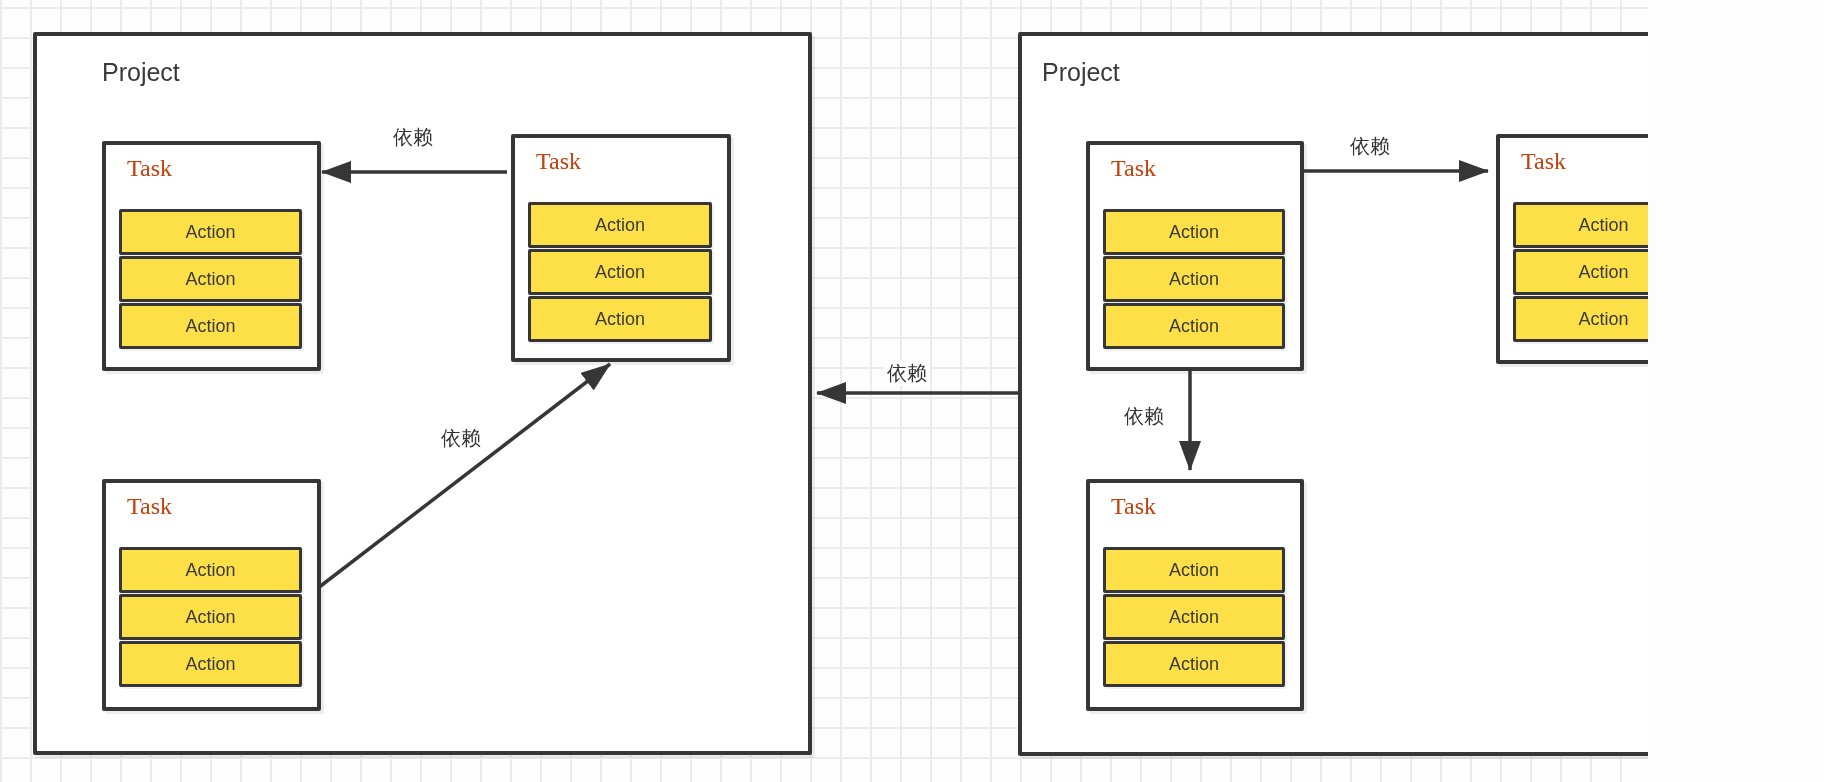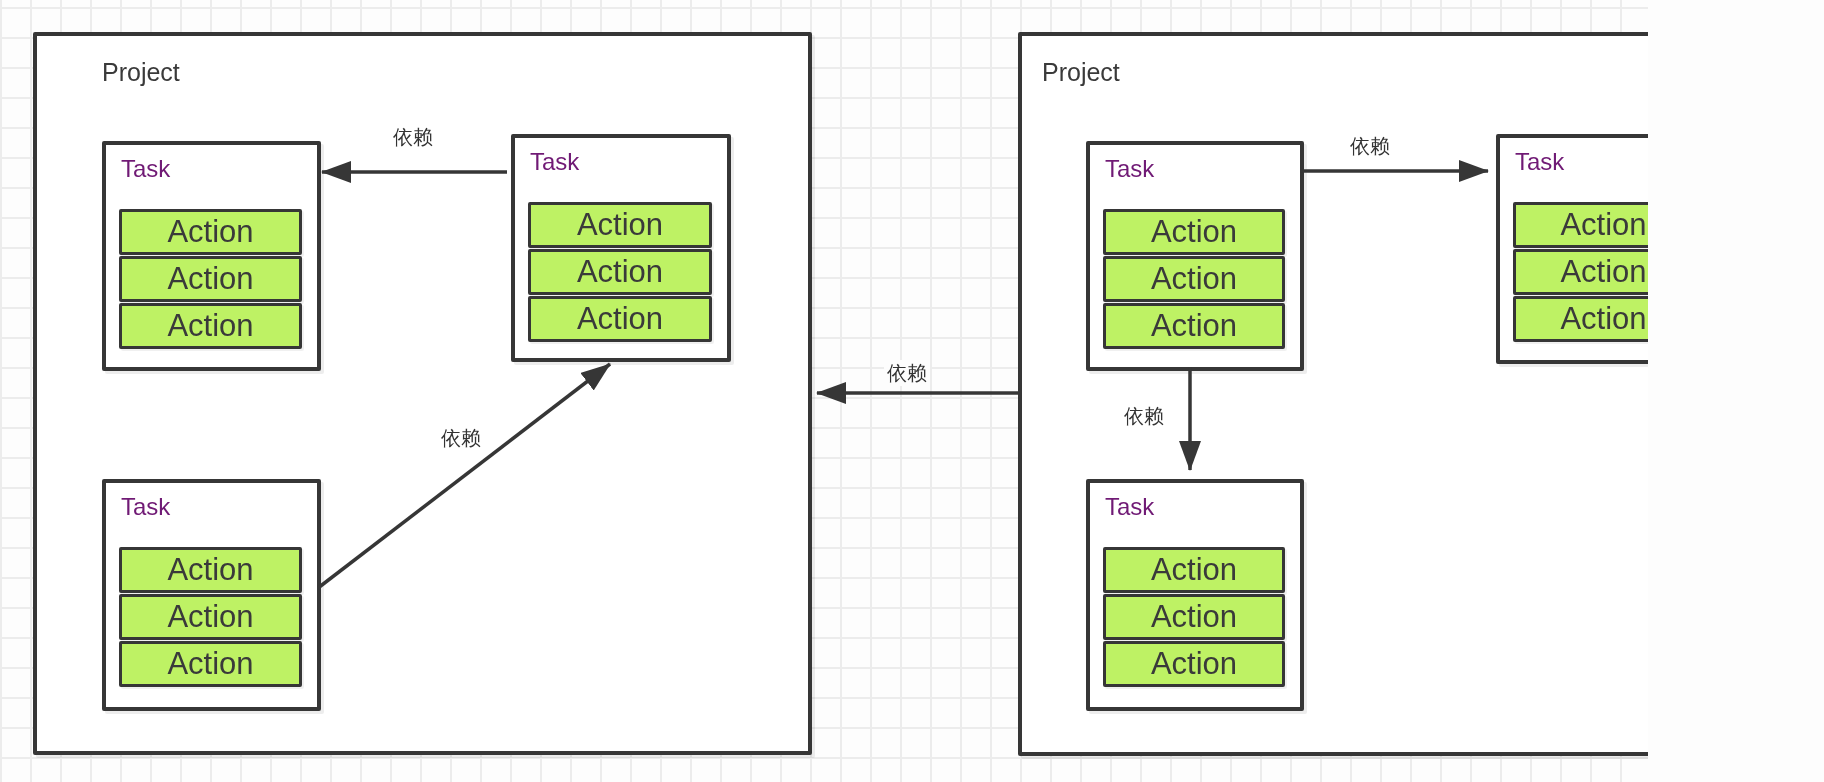--- a/index.html
+++ b/index.html
@@ -45,42 +45,43 @@
   .task {
     position: absolute;
     background: #ffffff;
     border: 4px solid #363636;
     border-radius: 2px;
     box-shadow: 3px 3px 0 rgba(0,0,0,0.07);
     box-sizing: border-box;
   }
   .task-title {
     position: absolute;
-    left: 15px;
+    left: 21px;
     top: 10px;
     font-size: 24px;
-    color: #701a75;
+    color: #c2410c;
     white-space: nowrap;
+    font-family: Liberation Serif, serif;
   }
   .actions {
     position: absolute;
     left: 13px;
     right: 15px;
     top: 64px;
   }
   .action {
     height: 40px;
     border: 3px solid #363636;
     border-radius: 2px;
-    background: #bef264;
+    background: #fde047;
     box-shadow: 2px 2px 0 rgba(0,0,0,0.06);
     margin-bottom: 1px;
     text-align: center;
     line-height: 40px;
-    font-size: 31px;
+    font-size: 18px;
     color: #3a3a3a;
   }
   .edge-label {
     position: absolute;
     font-size: 20px;
     line-height: 26px;
     color: #333;
     white-space: nowrap;
   }
   .edge-label.on-grid {

